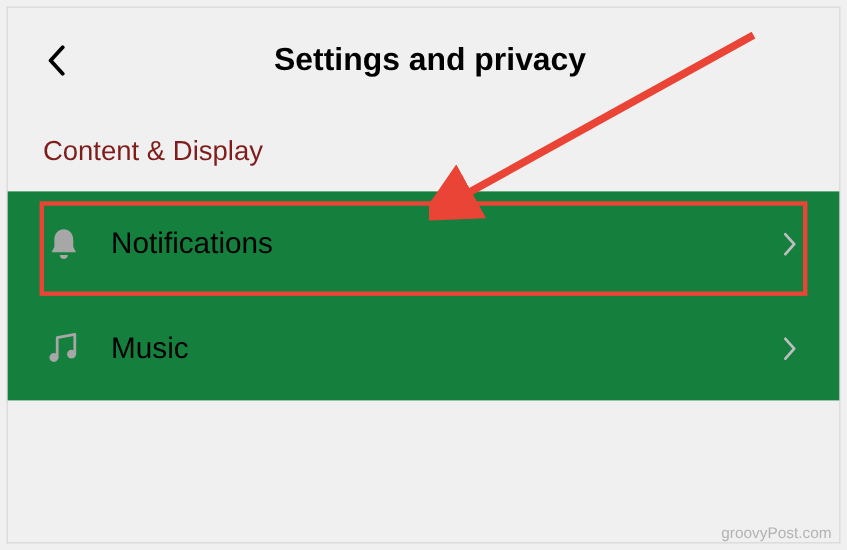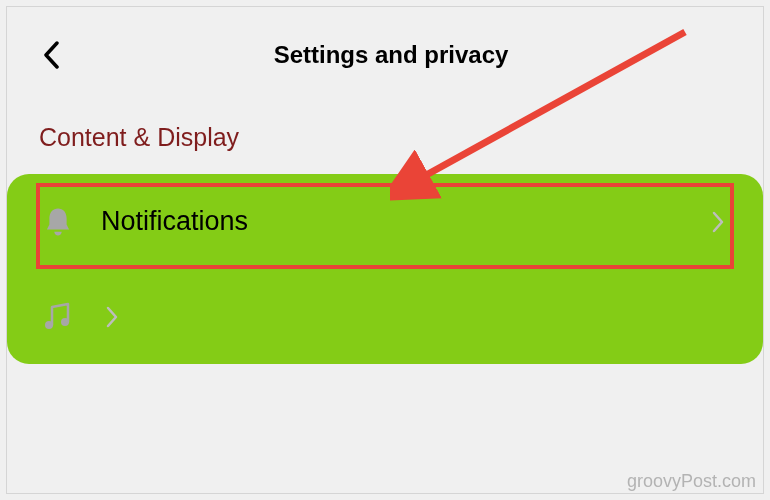--- a/index.html
+++ b/index.html
@@ -34,34 +34,33 @@
       width: 30px;
       height: 30px;
       display: flex;
       align-items: center;
       justify-content: center;
       cursor: pointer;
     }
     .page-title {
       flex: 1;
       text-align: center;
-      font-size: 24px;
+      font-size: 29px;
       font-weight: 700;
       color: #000;
       margin-right: 30px;
     }
     .section-label {
       padding: 34px 32px 22px 32px;
       font-size: 25px;
       font-weight: 500;
       color: #7f1d1d;
     }
     .list {
-      background: #84cc16;
-      border-radius: 22px;
+      background: #15803d;
     }
     .list-row {
       display: flex;
       align-items: center;
       padding: 0 34px;
       height: 95px;
       cursor: pointer;
       position: relative;
     }
     .row-icon {
@@ -101,21 +100,21 @@
       left: 390px;
       top: 24px;
       width: 300px;
       height: 180px;
       pointer-events: none;
     }
     .watermark {
       position: absolute;
       right: 14px;
       bottom: 8px;
-      font-size: 18px;
+      font-size: 14px;
       color: rgba(130,130,130,0.55);
       font-weight: 400;
       font-style: normal;
     }
   </style>
 </head>
 <body>
 
 <div class="outer-wrap">
   <div class="frame">
@@ -149,20 +148,21 @@
 
 
       <div class="list-row">
         <span class="row-icon">
           <svg width="30" height="32" viewBox="0 0 30 32" fill="none" stroke="#a7a7a7" stroke-width="2.5">
             <path d="M9 24 L9 6 L25 3 L25 21" stroke-linecap="round" stroke-linejoin="round"></path>
             <circle cx="6" cy="24" r="4" fill="#a7a7a7" stroke="none"></circle>
             <circle cx="22" cy="21" r="4" fill="#a7a7a7" stroke="none"></circle>
           </svg>
         </span>
+        <span class="row-label">Music</span>
         <span class="row-chevron">
           <svg width="14" height="22" viewBox="0 0 14 22" fill="none" stroke="#bdbdbd" stroke-width="2.5" stroke-linecap="round" stroke-linejoin="round">
             <polyline points="3,2 11,11 3,20"></polyline>
           </svg>
         </span>
       </div>
 
     </div>
   </div>
 </div>

